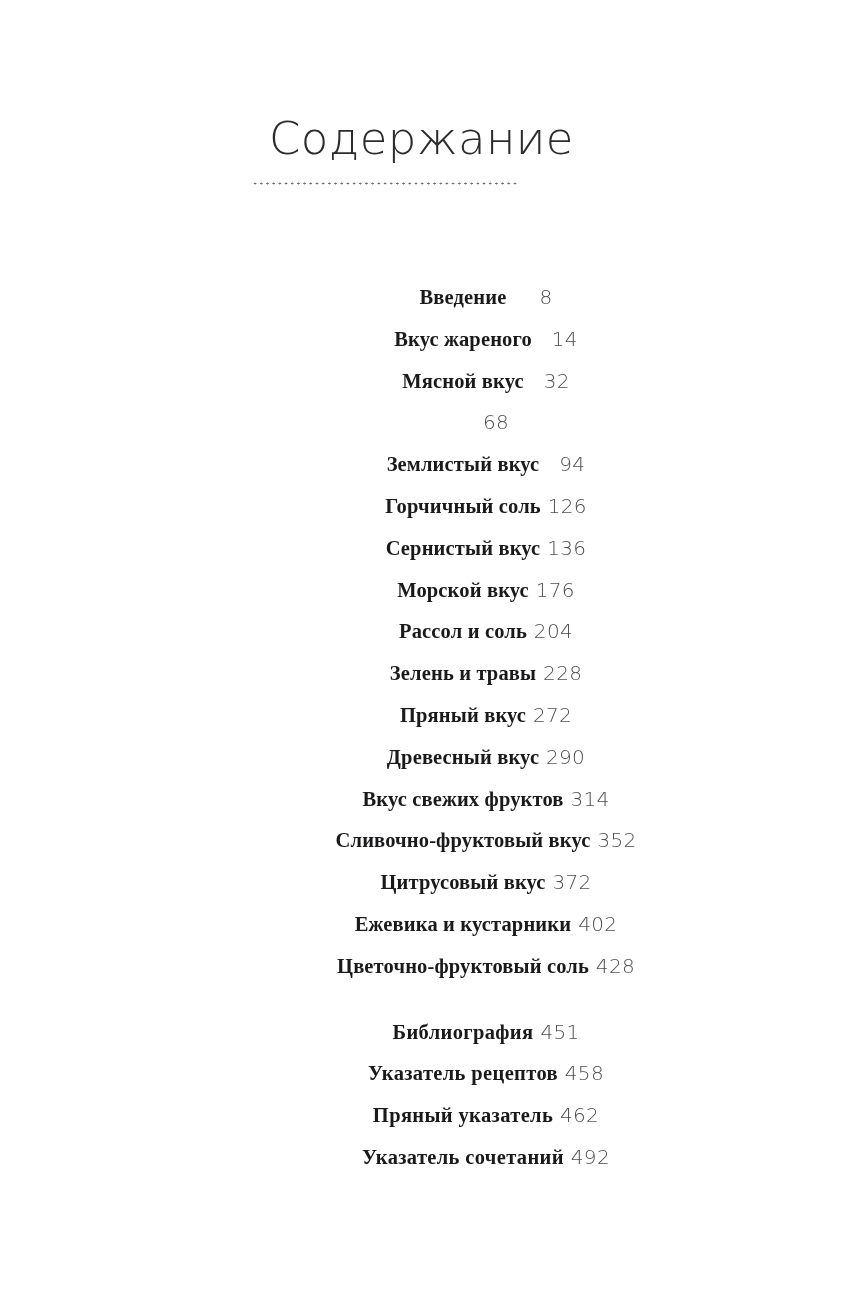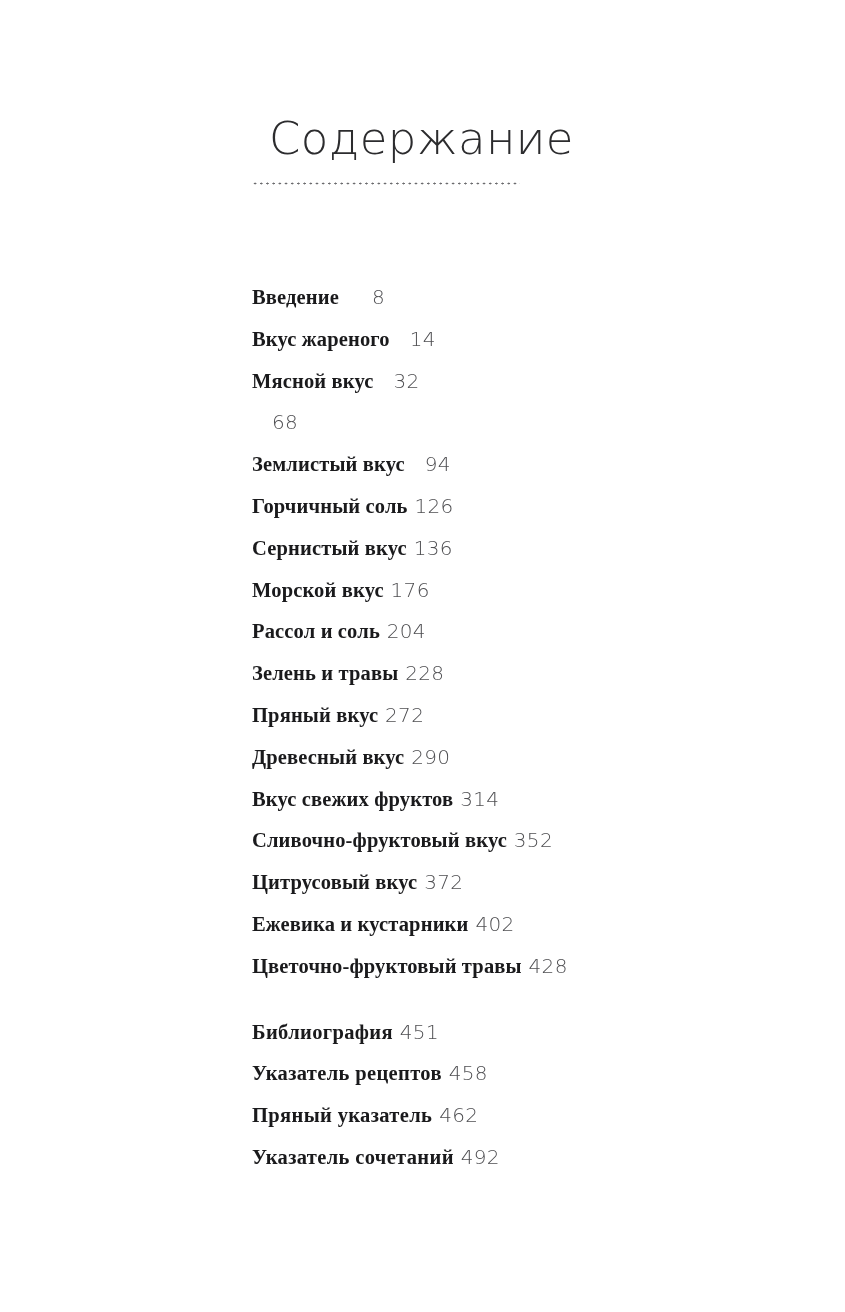--- a/index.html
+++ b/index.html
@@ -58,21 +58,21 @@
     left: 252px;
     top: 277px;
     width: 468px;
     list-style: none;
     margin: 0;
     padding: 0;
   }
   .toc-row {
     display: flex;
     align-items: baseline;
-    justify-content: flex-start;
+    justify-content: center;
     height: 41.8px;
     line-height: 41.8px;
     white-space: nowrap;
   }
   .toc-row.gap-before {
     margin-top: 24px;
   }
   .toc-label {
     font-family: "Liberation Serif", "DejaVu Serif", serif;
     font-size: 20.5px;
@@ -164,21 +164,21 @@
       </li>
       <li class="toc-row chapter">
         <span class="toc-label">Цитрусовый вкус</span>
         <span class="toc-page">372</span>
       </li>
       <li class="toc-row chapter">
         <span class="toc-label">Ежевика и кустарники</span>
         <span class="toc-page">402</span>
       </li>
       <li class="toc-row chapter">
-        <span class="toc-label">Цветочно-фруктовый травы</span>
+        <span class="toc-label">Цветочно-фруктовый соль</span>
         <span class="toc-page">428</span>
       </li>
       <li class="toc-row backmatter gap-before">
         <span class="toc-label">Библиография</span>
         <span class="toc-page">451</span>
       </li>
       <li class="toc-row backmatter">
         <span class="toc-label">Указатель рецептов</span>
         <span class="toc-page">458</span>
       </li>

